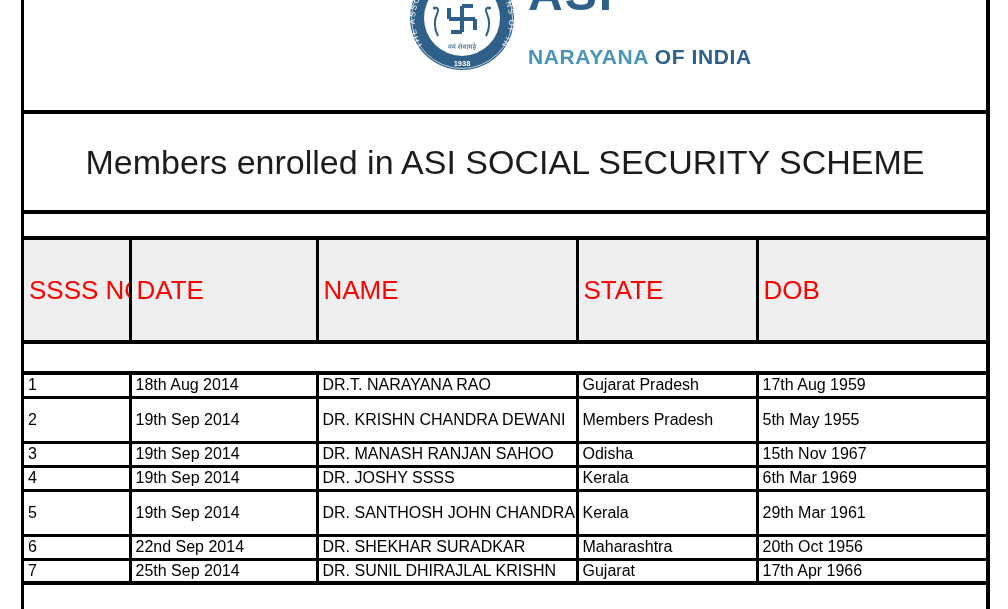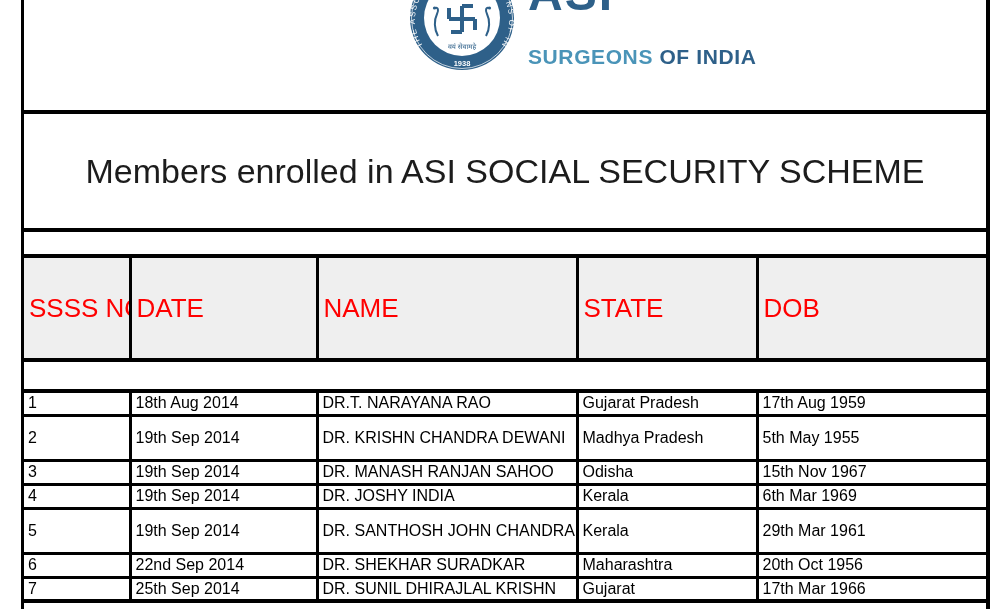--- a/index.html
+++ b/index.html
@@ -30,21 +30,21 @@
     position:absolute;left:504px;top:21px;font-size:21px;font-weight:bold;
     line-height:22px;color:var(--brand-dark);letter-spacing:0.6px;white-space:nowrap;
   }
   .org-line2{
     position:absolute;left:504px;top:46px;font-size:21px;font-weight:bold;
     line-height:22px;color:var(--brand-dark);letter-spacing:0.6px;white-space:nowrap;
   }
   .org-line2 .hl{color:var(--brand-light);}
   
   .sec-title{
-    height:114px;display:flex;align-items:center;justify-content:center;
+    height:96px;display:flex;align-items:center;justify-content:center;
     font-size:34px;color:#1c1c1c;white-space:nowrap;
   }
   .spacer1{height:22px;background:#fff;}
   .spacer2{height:27px;background:#fff;}
   
   table{border-collapse:collapse;table-layout:fixed;width:962px;}
   td{vertical-align:middle;overflow:hidden;white-space:nowrap;}
   .members-header td{
     background:var(--header-bg);border:3px solid #000;border-top-width:4px;border-bottom-width:4px;
     height:104px;font-size:26px;color:var(--header-red);padding:0 0 0 5px;
@@ -94,21 +94,21 @@
         </g>
 
         <g transform="translate(25,2) scale(-1,1)" stroke="#2e6089" stroke-width="2" fill="none">
           <path d="M1,16 C-3,9 -3,0 0,-6 C2,-10 1,-13 -2,-12"></path>
           <circle cx="-2.5" cy="-12" r="1.6" fill="#2e6089" stroke="none"></circle>
         </g>
         <text x="0" y="31" text-anchor="middle" font-size="7" fill="#2e6089">वयं सेवामहे</text>
         <text x="0" y="48" text-anchor="middle" font-size="7.5" font-weight="bold" fill="#ffffff">1938</text>
       </svg>
       <div class="acronym">ASI</div>
-      <div class="org-line2"><span class="hl">SURGEONS</span><span> OF INDIA</span></div>
+      <div class="org-line2"><span class="hl">NARAYANA</span><span> OF INDIA</span></div>
     </div>
 
     <div class="hline"></div>
 
     <div class="sec-title">Members enrolled in ASI SOCIAL SECURITY SCHEME</div>
 
     <div class="hline"></div>
     <div class="spacer1"></div>
 
     <table class="members-header">
@@ -145,34 +145,34 @@
             <td>1</td>
             <td>18th Aug 2014</td>
             <td>DR.T. NARAYANA RAO</td>
             <td>Gujarat Pradesh</td>
             <td>17th Aug 1959</td>
           </tr>
           <tr>
             <td>2</td>
             <td>19th Sep 2014</td>
             <td>DR. KRISHN CHANDRA DEWANI</td>
-            <td>Madhya Pradesh</td>
+            <td>Members Pradesh</td>
             <td>5th May 1955</td>
           </tr>
           <tr>
             <td>3</td>
             <td>19th Sep 2014</td>
             <td>DR. MANASH RANJAN SAHOO</td>
             <td>Odisha</td>
             <td>15th Nov 1967</td>
           </tr>
           <tr>
             <td>4</td>
             <td>19th Sep 2014</td>
-            <td>DR. JOSHY INDIA</td>
+            <td>DR. JOSHY SSSS</td>
             <td>Kerala</td>
             <td>6th Mar 1969</td>
           </tr>
           <tr>
             <td>5</td>
             <td>19th Sep 2014</td>
             <td>DR. SANTHOSH JOHN CHANDRA</td>
             <td>Kerala</td>
             <td>29th Mar 1961</td>
           </tr>
@@ -181,19 +181,19 @@
             <td>22nd Sep 2014</td>
             <td>DR. SHEKHAR SURADKAR</td>
             <td>Maharashtra</td>
             <td>20th Oct 1956</td>
           </tr>
           <tr>
             <td>7</td>
             <td>25th Sep 2014</td>
             <td>DR. SUNIL DHIRAJLAL KRISHN</td>
             <td>Gujarat</td>
-            <td>17th Mar 1966</td>
+            <td>17th Apr 1966</td>
           </tr>
         </tbody>
     </table>
 
   </div>
 </div>
 
 </body></html>

